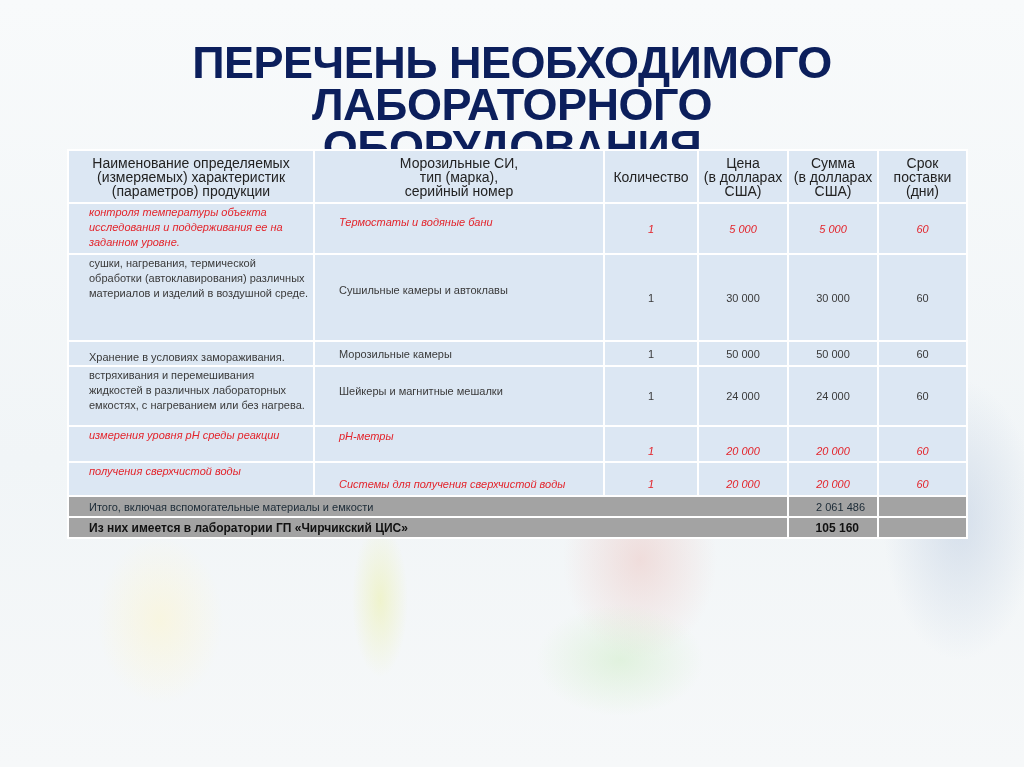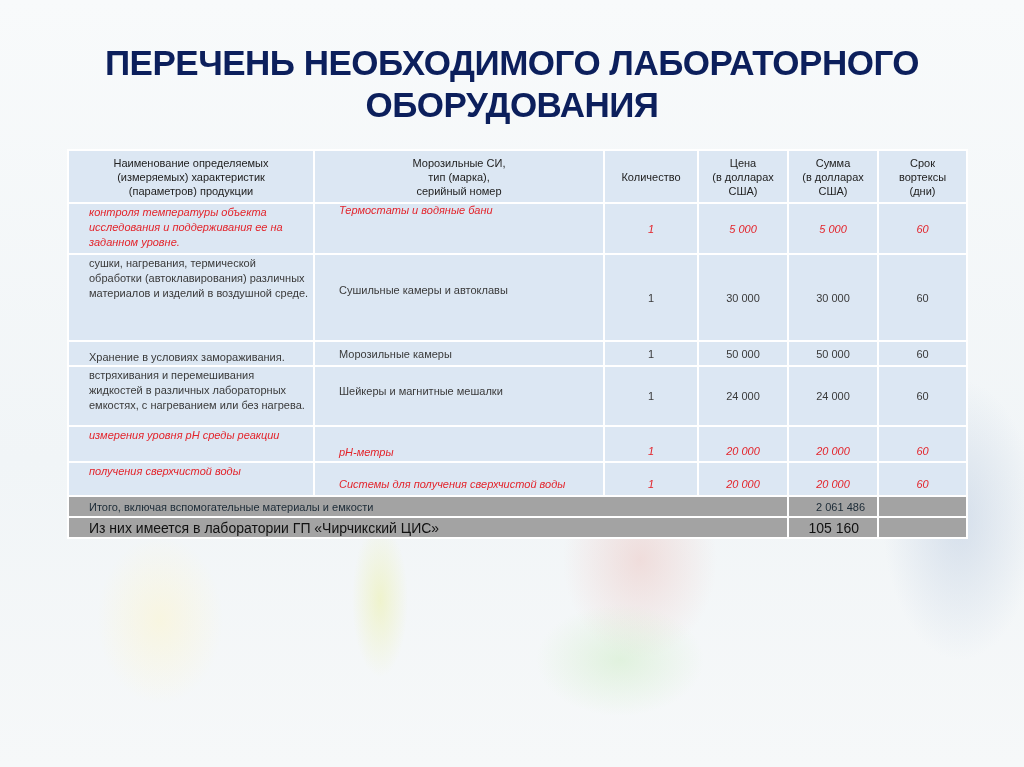--- a/index.html
+++ b/index.html
@@ -14,49 +14,49 @@
       radial-gradient(ellipse 90px 120px at 160px 620px, rgba(250,245,215,0.7), transparent 70%),
       radial-gradient(ellipse 40px 110px at 380px 600px, rgba(235,240,170,0.55), transparent 70%),
       radial-gradient(ellipse 120px 80px at 620px 660px, rgba(200,235,190,0.45), transparent 70%),
       radial-gradient(ellipse 110px 140px at 640px 560px, rgba(235,190,185,0.45), transparent 70%),
       radial-gradient(ellipse 110px 200px at 960px 520px, rgba(190,205,225,0.55), transparent 70%),
       linear-gradient(180deg, #f8fafb 0%, #f1f5f7 60%, #f6f8f9 100%);
   }
   .title {
     position: absolute; left: 0; top: 42px; width: 1024px;
     text-align: center; color: #0c1f5c; font-weight: bold;
-    font-size: 35px; line-height: 42px; letter-spacing: -0.5px;
+    font-size: 45px; line-height: 42px; letter-spacing: -0.5px;
     font-family: "Liberation Sans", sans-serif;
   }
   .title span { display: block; }
   table {
     position: absolute; left: 67px; top: 149px;
     border-collapse: collapse; table-layout: fixed;
     width: 899px;
     font-size: 11px; color: #3a3a3a;
   }
   td, th {
     border: 2px solid #ffffff;
     background: #dce7f3;
     padding: 0;
     vertical-align: middle;
   }
   th {
-    font-weight: normal; color: #222; font-size: 11px; line-height: 14px;
+    font-weight: normal; color: #222; font-size: 14px; line-height: 14px;
     text-align: center; height: 51px;
   }
   td.desc { padding-left: 20px; padding-right: 4px; line-height: 15px; vertical-align: top; padding-top: 1px; }
   td.name { padding-left: 24px; }
   td.num { text-align: center; }
   tr.red td { color: #e3242b; font-style: italic; }
   tr.total td { background: #a3a3a3; color: #1b2a36; height: 19px; }
   td.tlabel { padding-left: 20px; }
   td.tval { text-align: right; padding-right: 12px; }
-  tr.total.bold td { font-weight: normal; font-size: 14px; color: #111; }
-  .nmtop { vertical-align: top; }
+  tr.total.bold td { font-weight: bold; font-size: 12px; color: #111; }
+  .nmtop { vertical-align: top; padding-top: 12px; }
 </style>
 </head>
 <body>
 
 <div class="bg"></div>
 
 <h1 class="title" style="margin:0;">
   <span>ПЕРЕЧЕНЬ НЕОБХОДИМОГО ЛАБОРАТОРНОГО</span>
   <span>ОБОРУДОВАНИЯ</span>
 </h1>
@@ -90,21 +90,21 @@
         <div>(в долларах</div>
         <div>США)</div>
       </th>
       <th>
         <div>Сумма</div>
         <div>(в долларах</div>
         <div>США)</div>
       </th>
       <th>
         <div>Срок</div>
-        <div>вортексы</div>
+        <div>поставки</div>
         <div>(дни)</div>
       </th>
     </tr>
   </thead>
   <tbody>
     <tr class="red" style="height:51px">
       <td class="desc">контроля температуры объекта исследования и поддерживания ее на заданном уровне.</td>
       <td class="name nmtop">Термостаты и водяные бани</td>
       <td class="num">1</td>
       <td class="num">5 000</td>
@@ -130,21 +130,21 @@
     <tr style="height:60px">
       <td class="desc">встряхивания и перемешивания жидкостей в различных лабораторных емкостях, с нагреванием или без нагрева.</td>
       <td class="name" style="vertical-align:top;padding-top:18px">Шейкеры и магнитные мешалки</td>
       <td class="num">1</td>
       <td class="num">24 000</td>
       <td class="num">24 000</td>
       <td class="num">60</td>
     </tr>
     <tr class="red" style="height:36px">
       <td class="desc">измерения уровня pH среды реакции</td>
-      <td class="name" style="vertical-align:top;padding-top:19px">pH-метры</td>
+      <td class="name" style="vertical-align:top;padding-top:3px">pH-метры</td>
       <td class="num" style="vertical-align:bottom;padding-bottom:4px">1</td>
       <td class="num" style="vertical-align:bottom;padding-bottom:4px">20 000</td>
       <td class="num" style="vertical-align:bottom;padding-bottom:4px">20 000</td>
       <td class="num" style="vertical-align:bottom;padding-bottom:4px">60</td>
     </tr>
     <tr class="red" style="height:34px">
       <td class="desc">получения сверхчистой воды</td>
       <td class="name" style="vertical-align:bottom;padding-bottom:5px">Системы для получения сверхчистой воды</td>
       <td class="num" style="vertical-align:bottom;padding-bottom:5px">1</td>
       <td class="num" style="vertical-align:bottom;padding-bottom:5px">20 000</td>

